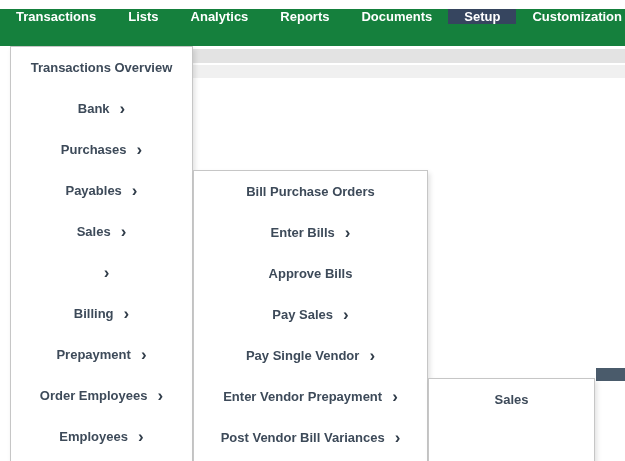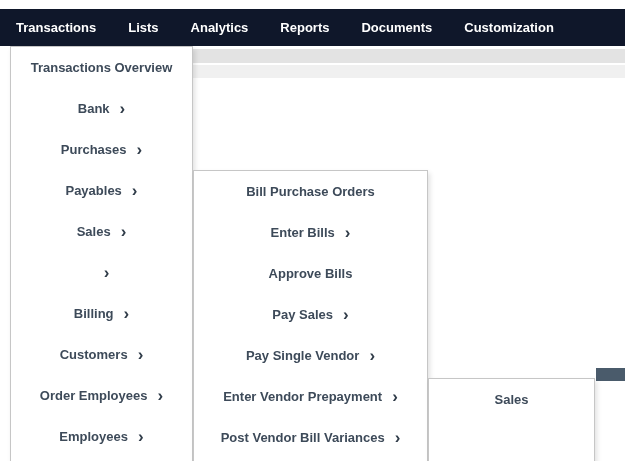--- a/index.html
+++ b/index.html
@@ -9,23 +9,23 @@
     position: relative;
     background: #ffffff;
     overflow: hidden;
     font-family: "Liberation Sans", sans-serif;
   }
 
   
   .navbar {
     position: absolute;
     top: 9px; left: 0; width: 625px; height: 37px;
-    background: #0f172a;
+    background: #15803d;
     display: flex;
-    align-items: center;
+    align-items: flex-start;
     z-index: 3;
   }
   .nav-item {
     color: #ffffff;
     font-size: 13px;
     font-weight: bold;
     padding: 0 16px;
     display: flex;
     align-items: center;
     white-space: nowrap;
@@ -75,20 +75,21 @@
 </style>
 </head>
 <body>
 
 <div class="navbar">
   <div class="nav-item">Transactions</div>
   <div class="nav-item">Lists</div>
   <div class="nav-item">Analytics</div>
   <div class="nav-item">Reports</div>
   <div class="nav-item">Documents</div>
+  <div class="nav-item active">Setup</div>
   <div class="nav-item">Customization</div>
 </div>
 
 <div class="bg-row bg-row-1"></div>
 <div class="bg-row bg-row-2"></div>
 <div class="bg-row bg-frag"></div>
 
 <div class="menu menu1">
   <div class="mi">
     <span class="lbl">Transactions Overview</span>
@@ -110,21 +111,21 @@
     <span class="chev">›</span>
   </div>
   <div class="mi">
     <span class="chev">›</span>
   </div>
   <div class="mi">
     <span class="lbl">Billing</span>
     <span class="chev">›</span>
   </div>
   <div class="mi">
-    <span class="lbl">Customers</span>
+    <span class="lbl">Prepayment</span>
     <span class="chev">›</span>
   </div>
   <div class="mi">
     <span class="lbl">Order Employees</span>
     <span class="chev">›</span>
   </div>
   <div class="mi">
     <span class="lbl">Employees</span>
     <span class="chev">›</span>
   </div>

